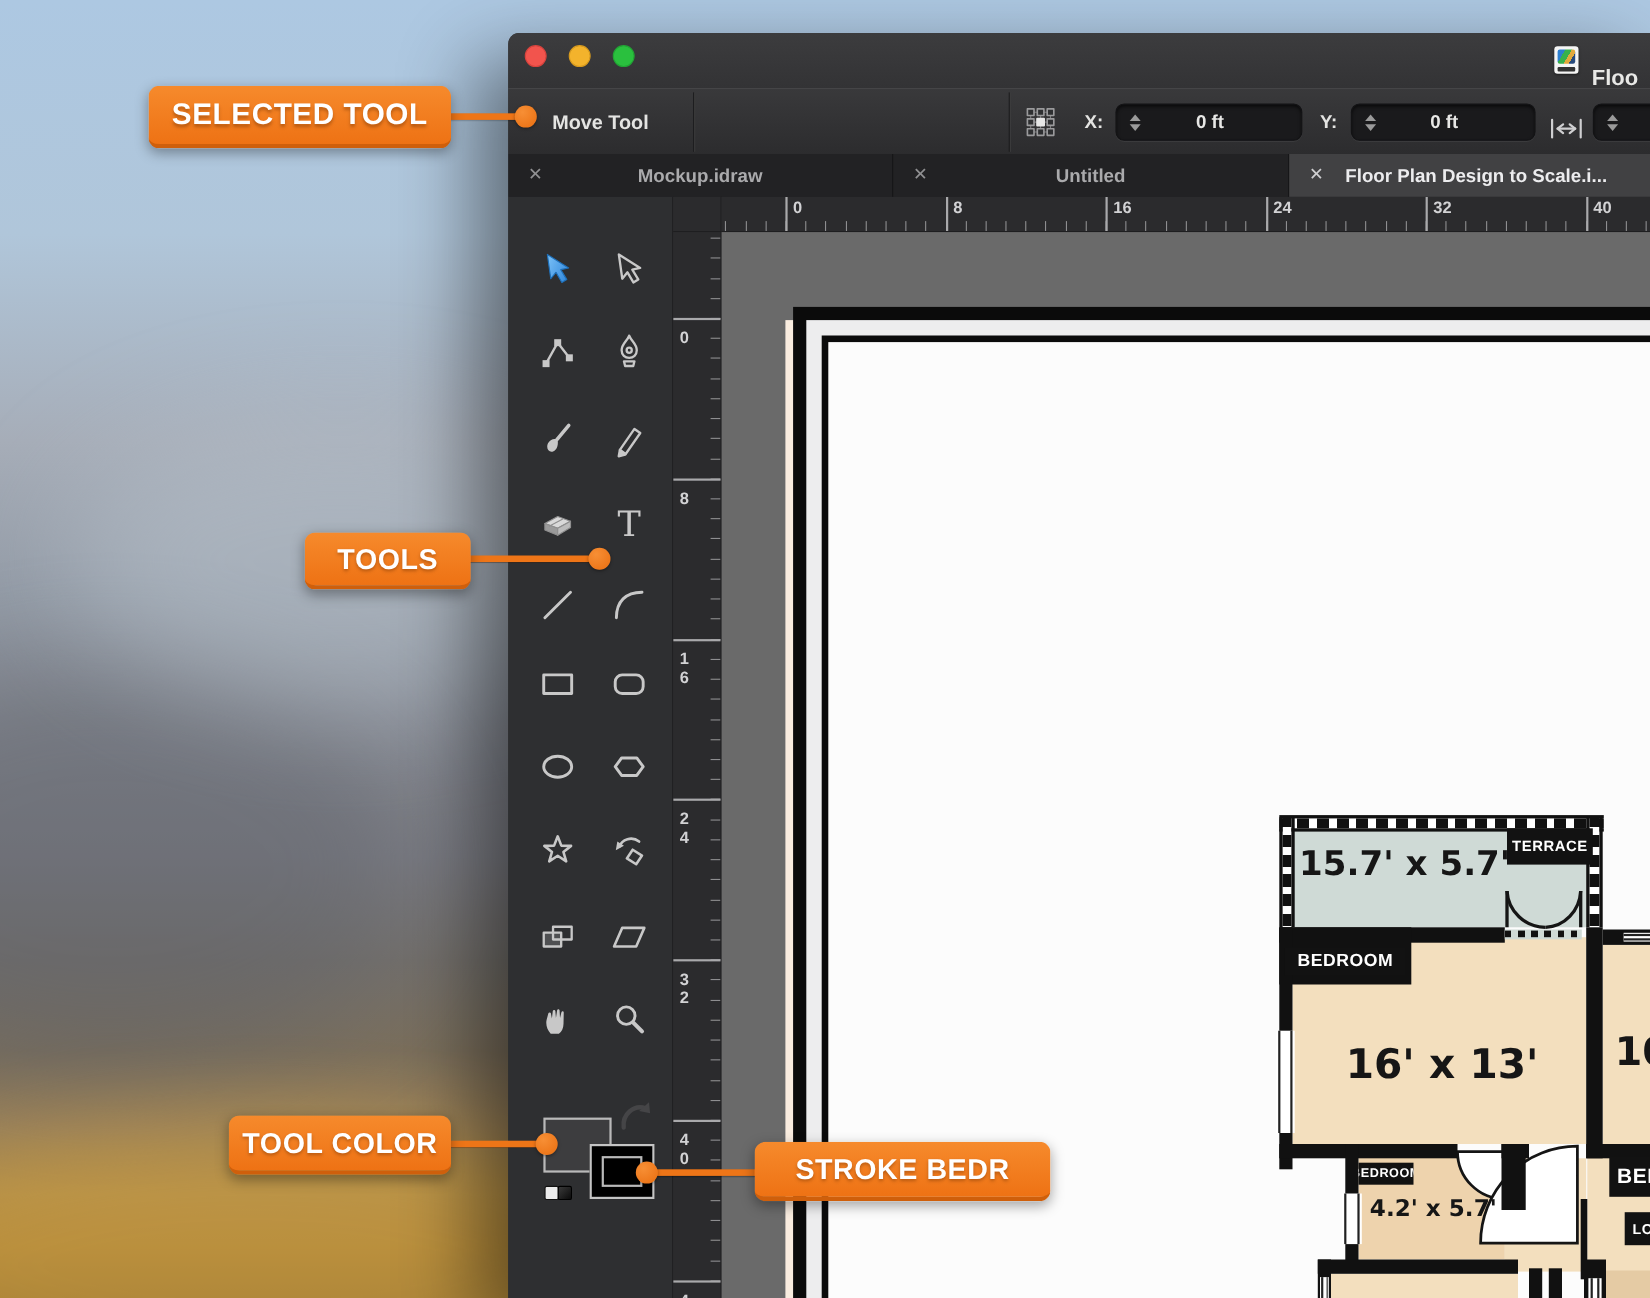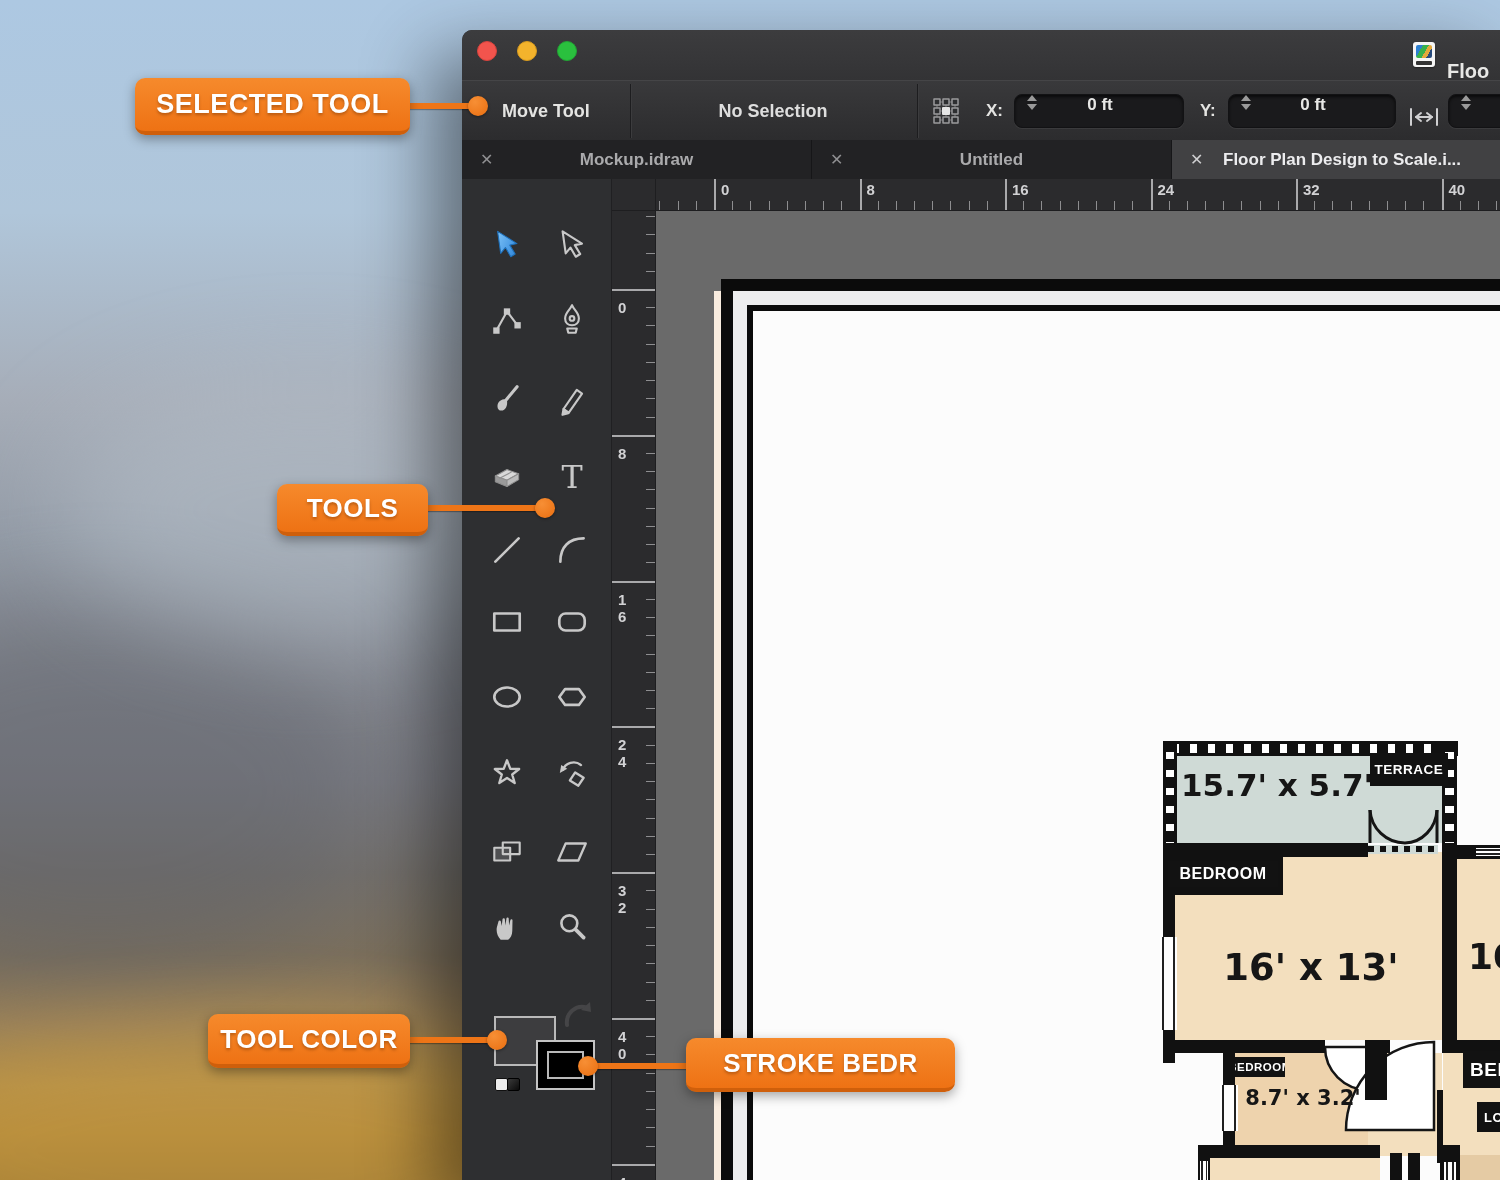--- a/index.html
+++ b/index.html
@@ -34,21 +34,21 @@
   .appicon .bar { position:absolute; left:3px; bottom:2px; width:16px; height:4px; background:#333; border-radius:1px; }
   .win-title { position:absolute; left:985px; top:16px; height:50px; line-height:50px;
     font-size:20px; font-weight:bold; color:#e8e8e6; white-space:nowrap; }
 
   .toolbar { position:absolute; left:0; top:50px; width:100%; height:60px;
     background:linear-gradient(#39393b,#2c2c2e); border-top:1px solid #454547; }
   .tb-sep { position:absolute; top:3px; width:1px; height:54px; background:#1d1d1f; box-shadow:1px 0 0 #3c3c3e; }
   .tb-label { position:absolute; top:0; height:60px; line-height:60px; font-size:18px; font-weight:bold; color:#e4e4e2; white-space:nowrap; }
   .tb-field { position:absolute; top:13px; height:34px; background:#1a1a1c; border:1px solid #121214;
     border-radius:8px; box-shadow:inset 0 2px 3px rgba(0,0,0,.6), 0 1px 0 rgba(255,255,255,.06);
-    display:flex; }
+    display:flex; align-items:center; }
   .stepper { display:flex; flex-direction:column; gap:3px; margin-left:12px; }
   .stp { width:0; height:0; border-left:5px solid transparent; border-right:5px solid transparent; }
   .stp.up { border-bottom:6px solid #9a9a9a; }
   .stp.dn { border-top:6px solid #9a9a9a; }
   .tb-value { flex:1; text-align:center; font-size:17px; font-weight:bold; color:#e8e8e6; margin-right:20px; }
 
   .tabs { position:absolute; left:0; top:110px; width:100%; height:39px; background:#222224; display:flex; }
   .tab { position:relative; height:39px; border-right:1px solid #161618; }
   .tab .x { position:absolute; left:18px; top:0; height:39px; line-height:39px; font-size:16px; color:#909092; }
   .tab .lbl { position:absolute; inset:0; line-height:39px; text-align:center; font-size:17px; font-weight:bold; color:#aaaaac; white-space:nowrap; }
@@ -142,21 +142,20 @@
     <div class="appicon">
       <div class="art"></div>
       <div class="bar"></div>
     </div>
     <div class="win-title">Floo</div>
   </div>
 
   <div class="toolbar">
     <div class="tb-label" style="left:40px">Move Tool</div>
     <div class="tb-sep" style="left:168px"></div>
-    <div class="tb-label" style="left:230px;width:162px;text-align:center;color:#dedede">No Selection</div>
     <div class="tb-sep" style="left:455px"></div>
     <div class="ticon" style="left:462px;top:8px">
       <svg width="30" height="30" viewBox="0 0 30 30">
         <path d="M6 6 H24 M6 15 H24 M6 24 H24 M6 6 V24 M15 6 V24 M24 6 V24" stroke="#7c7c7e" stroke-width="1"></path>
         <g stroke="#9a9a9c" stroke-width="1.5" fill="#2e2f31">
           <rect x="3" y="3" width="6" height="6"></rect>
             <rect x="12" y="3" width="6" height="6"></rect>
             <rect x="21" y="3" width="6" height="6"></rect>
           <rect x="3" y="12" width="6" height="6"></rect>
             <rect x="21" y="12" width="6" height="6"></rect>
@@ -557,21 +556,21 @@
     <div class="win-v" style="left:788px;top:951px;width:12px;height:18px">
         <i style="left:2px"></i>
         <i style="right:2px"></i>
       </div>
 
     <div class="fp-label" style="left:714px;top:542px;width:78px;height:33px;font-size:13.5px">TERRACE</div>
     <div class="fp-dims" style="left:525px;top:556px;width:190px;font-size:31px">15.7' x 5.7'</div>
     <div class="fp-label" style="left:512px;top:650px;width:110px;height:26px;font-size:16px">BEDROOM</div>
     <div class="fp-dims" style="left:530px;top:735px;width:250px;font-size:37px">16' x 13'</div>
     <div class="fp-label" style="left:579px;top:846px;width:50px;height:20px;font-size:11.5px">BEDROOM</div>
-    <div class="fp-dims" style="left:582px;top:875px;width:130px;font-size:21px">8.7' x 3.2'</div>
+    <div class="fp-dims" style="left:582px;top:875px;width:130px;font-size:21px">4.2' x 5.7'</div>
     <div class="fp-dims" style="left:812px;top:725px;width:80px;font-size:36px;text-align:left">10</div>
     <div class="fp-label" style="left:807px;top:840px;width:60px;height:37px;font-size:19px;justify-content:flex-start;padding-left:7px">BEDR</div>
     <div class="fp-label" style="left:821px;top:891px;width:45px;height:30px;font-size:13px;justify-content:flex-start;padding-left:7px">LO</div>
   </div>
 </div>
 
 <div class="callout" style="left:135px;top:78px;width:275px;height:57px;font-size:27px">SELECTED TOOL</div>
 <div class="conn" style="left:405px;top:103px;width:68px"></div>
 <div class="dot" style="left:468px;top:96px"></div>
 

